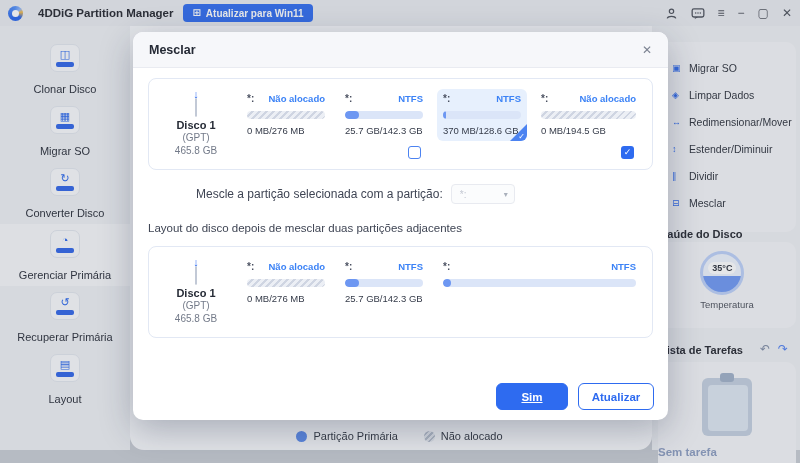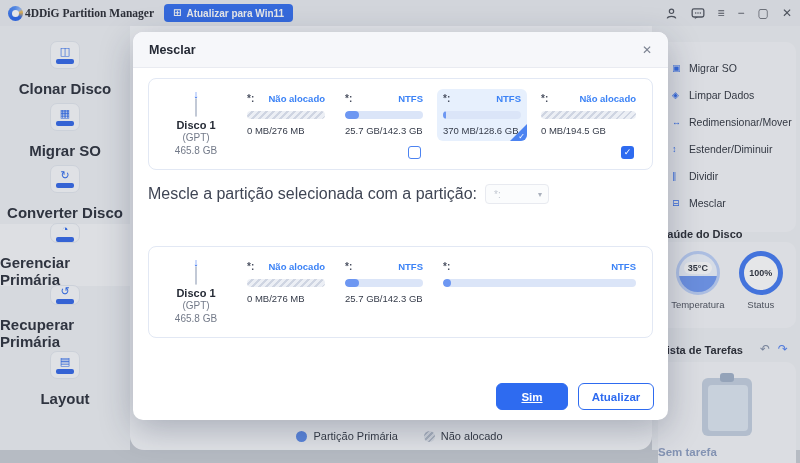--- a/index.html
+++ b/index.html
@@ -5,57 +5,57 @@
   * { margin:0; padding:0; box-sizing:border-box; }
   html,body { width:800px; height:463px; font-family:"Liberation Sans","DejaVu Sans",sans-serif; }
   #app { position:relative; width:800px; height:463px; background:#c8ccd3; overflow:hidden; }
 
   
   .header { position:absolute; left:0; top:0; width:800px; height:26px; background:#e9ebf0;
             display:flex; align-items:center; padding:0 8px; z-index:1; }
   .logo { width:15px; height:15px; border-radius:50%; position:relative; flex:0 0 auto;
           background:conic-gradient(from 210deg,#2563eb,#4f8df7 40%,#8fb6fa 55%,#f5b942 63%,#2563eb 78%); }
   .logo::after { content:''; position:absolute; inset:4px; background:#fff; border-radius:50%; }
-  .app-title { font-size:11.5px; font-weight:bold; color:#23262e; margin-left:2px;font-family:Liberation Serif, serif; }
+  .app-title { font-size:11.5px; font-weight:bold; color:#23262e; margin-left:15px; }
   .upgrade-btn { margin-left:10px; height:18px; background:#2e6bf0; color:#fff; border:none; border-radius:4px;
                  font-size:10px; font-weight:bold; padding:0 9px; display:flex; align-items:center; gap:5px;
                  font-family:inherit; cursor:pointer; }
   .upgrade-btn .winglyph { font-size:10px; line-height:10px; }
   .header-right { margin-left:auto; display:flex; align-items:center; gap:13px; }
   .hicon { color:#4a4f59; font-size:12px; line-height:12px; cursor:pointer; display:flex; align-items:center; }
 
   
   .sidebar { position:absolute; left:0; top:26px; width:130px; height:424px; background:#eef0f4; padding-top:12px; z-index:1; }
   .side-item { height:62px; display:flex; flex-direction:column; align-items:center; justify-content:center; gap:5px; cursor:pointer; }
   .side-item.active { background:#f6f7fa; }
   .icon-tile { width:30px; height:28px; background:#f8fafc; border:1px solid #e2e6ee; border-radius:7px;
                display:flex; flex-direction:column; align-items:center; justify-content:center; }
   .icon-glyph { color:#2563eb; font-size:11px; line-height:11px; }
   .icon-bar { width:18px; height:5px; background:#2e63e8; border-radius:2px; margin-top:2px; }
-  .side-label { font-size:15px; font-weight:bold; color:#272c37;margin-top:6px; }
+  .side-label { font-size:11px; font-weight:normal; color:#272c37;margin-top:6px; }
 
   
   .main { position:absolute; left:130px; top:26px; width:522px; height:424px; background:#fbfcfe;
           border-radius:0 0 14px 14px; z-index:1; }
   .legend { position:absolute; left:17px; right:0; bottom:8px; display:flex; justify-content:center; gap:26px; align-items:center; }
   .legend-item { display:flex; align-items:center; gap:6px; font-size:11px; color:#2e333e; }
   .dot { width:11px; height:11px; border-radius:50%; }
   .dot.primary { background:#5b8cf0; }
   .dot.unalloc { background:repeating-linear-gradient(135deg,#e8ebf2 0 2px,#b9c1cf 2px 4px); }
 
   
   .rpanel { position:absolute; left:652px; top:26px; width:148px; height:424px; background:#eef0f4; z-index:1; }
   .rcard { position:absolute; left:6px; width:138px; background:#f4f5f8; border-radius:10px; }
   .actions-card { top:16px; height:190px; padding:12px 0 0 14px; }
   .action { display:flex; align-items:center; gap:7px; height:27px; font-size:10.5px; font-weight:500; color:#2b303b; cursor:pointer; white-space:nowrap; }
   .action .aicon { color:#2e6bf0; font-size:9px; width:10px; }
   .rheading { position:absolute; left:8px; font-size:11px; font-weight:bold; color:#23262e; white-space:nowrap; }
   .health-heading { top:202px; }
   .health-card { top:216px; height:86px; display:flex; justify-content:space-around; align-items:center; padding:4px 6px 14px; }
-  .gauge-wrap { display:flex; flex-direction:column; align-items:center; gap:4px; }
+  .gauge-wrap { display:flex; flex-direction:column; gap:4px; }
   .gauge-temp { width:44px; height:44px; border-radius:50%; border:3px solid #bcd0f8;
                 background:linear-gradient(to top,#6d97f2 42%,#eef3fd 42%);
                 display:flex; align-items:center; justify-content:center; }
   .gauge-temp .val { background:#fff; border-radius:8px; padding:1px 4px; font-size:9px; font-weight:bold; color:#2a2f3a; margin-top:-10px; }
   .gauge-status { width:44px; height:44px; border-radius:50%; border:5px solid #3f77f1; background:#fff;
                   display:flex; align-items:center; justify-content:center; font-size:9px; font-weight:bold; color:#2a2f3a; }
   .gauge-label { font-size:9.5px; color:#4a4f5a; }
   .tasks-heading { top:318px; }
   .tasks-arrows { position:absolute; top:316px; right:12px; display:flex; gap:8px; font-size:12px; }
   .arrow-undo { color:#7e8aa3; cursor:pointer; }
@@ -101,21 +101,21 @@
   .pfill { position:absolute; left:0; top:0; bottom:0; background:#6d97f2; border-radius:4px; }
   .psize { font-size:9.5px; color:#353b49; white-space:nowrap; }
   .corner { position:absolute; right:0; bottom:0; width:0; height:0; border-left:17px solid transparent;
             border-bottom:17px solid #4c83f1; border-radius:0 0 6px 0; }
   .corner-check { position:absolute; right:2px; bottom:0px; color:#fff; font-size:8px; }
   .checkbox { position:absolute; right:12px; bottom:2px; width:13px; height:13px; border-radius:3px; cursor:pointer; }
   .checkbox.unchecked { background:#fff; border:1.5px solid #4c83f1; }
   .checkbox.checked { background:#2e6bf0; color:#fff; font-size:9px; line-height:13px; text-align:center; }
 
   .merge-row { position:absolute; left:15px; top:152px; display:flex; align-items:center; gap:8px; }
-  .merge-label { font-size:16px; color:#3f4554; }
+  .merge-label { font-size:12px; color:#3f4554;margin-left:48px; }
   .dropdown { width:64px; height:20px; background:#fbfcfd; border:1px solid #e8eaf0; border-radius:4px;
               display:flex; align-items:center; padding:0 6px 0 8px; cursor:pointer; }
   .dd-value { font-size:10px; color:#c3c8d2; flex:1; }
   .dd-chevron { font-size:8px; color:#aab0bc; }
 
   .layout-heading { position:absolute; left:15px; top:190px; font-size:11.5px; color:#3f4554; }
 
   .modal-footer { position:absolute; right:14px; bottom:10px; display:flex; gap:10px; }
   .btn { height:27px; border-radius:6px; font-size:11.5px; font-weight:bold; font-family:inherit; cursor:pointer; }
   .btn-primary { width:72px; background:#2e6bf0; border:1px solid #2e6bf0; color:#fff;text-decoration:underline; }
@@ -243,26 +243,20 @@
     </div>
 
     <div class="rheading health-heading">Saúde do Disco</div>
     <div class="rcard health-card">
       <div class="gauge-wrap">
         <div class="gauge-temp">
           <span class="val">35°C</span>
         </div>
         <span class="gauge-label">Temperatura</span>
       </div>
-      <div class="gauge-wrap">
-        <div class="gauge-status">
-          <span>100%</span>
-        </div>
-        <span class="gauge-label">Status</span>
-      </div>
     </div>
 
     <div class="rheading tasks-heading">Lista de Tarefas</div>
     <div class="tasks-arrows">
       <span class="arrow-undo">↶</span>
       <span class="arrow-redo">↷</span>
     </div>
     <div class="rcard tasks-card">
       <div class="clipboard">
         <span class="clip-page"></span>
@@ -344,20 +338,21 @@
     </div>
 
     <div class="merge-row">
       <span class="merge-label">Mescle a partição selecionada com a partição:</span>
       <div class="dropdown">
         <span class="dd-value">*:</span>
         <span class="dd-chevron">▾</span>
       </div>
     </div>
 
+    <div class="layout-heading">Layout do disco depois de mesclar duas partições adjacentes</div>
 
     <div class="disk-card card-after">
       <div class="disk-info">
         <div class="disk-icon">
           <span class="arrow">↓</span><span class="dbody"></span>
         </div>
         <div class="dname">Disco 1</div>
         <div class="dmeta">(GPT)</div>
         <div class="dmeta">465.8 GB</div>
       </div>

